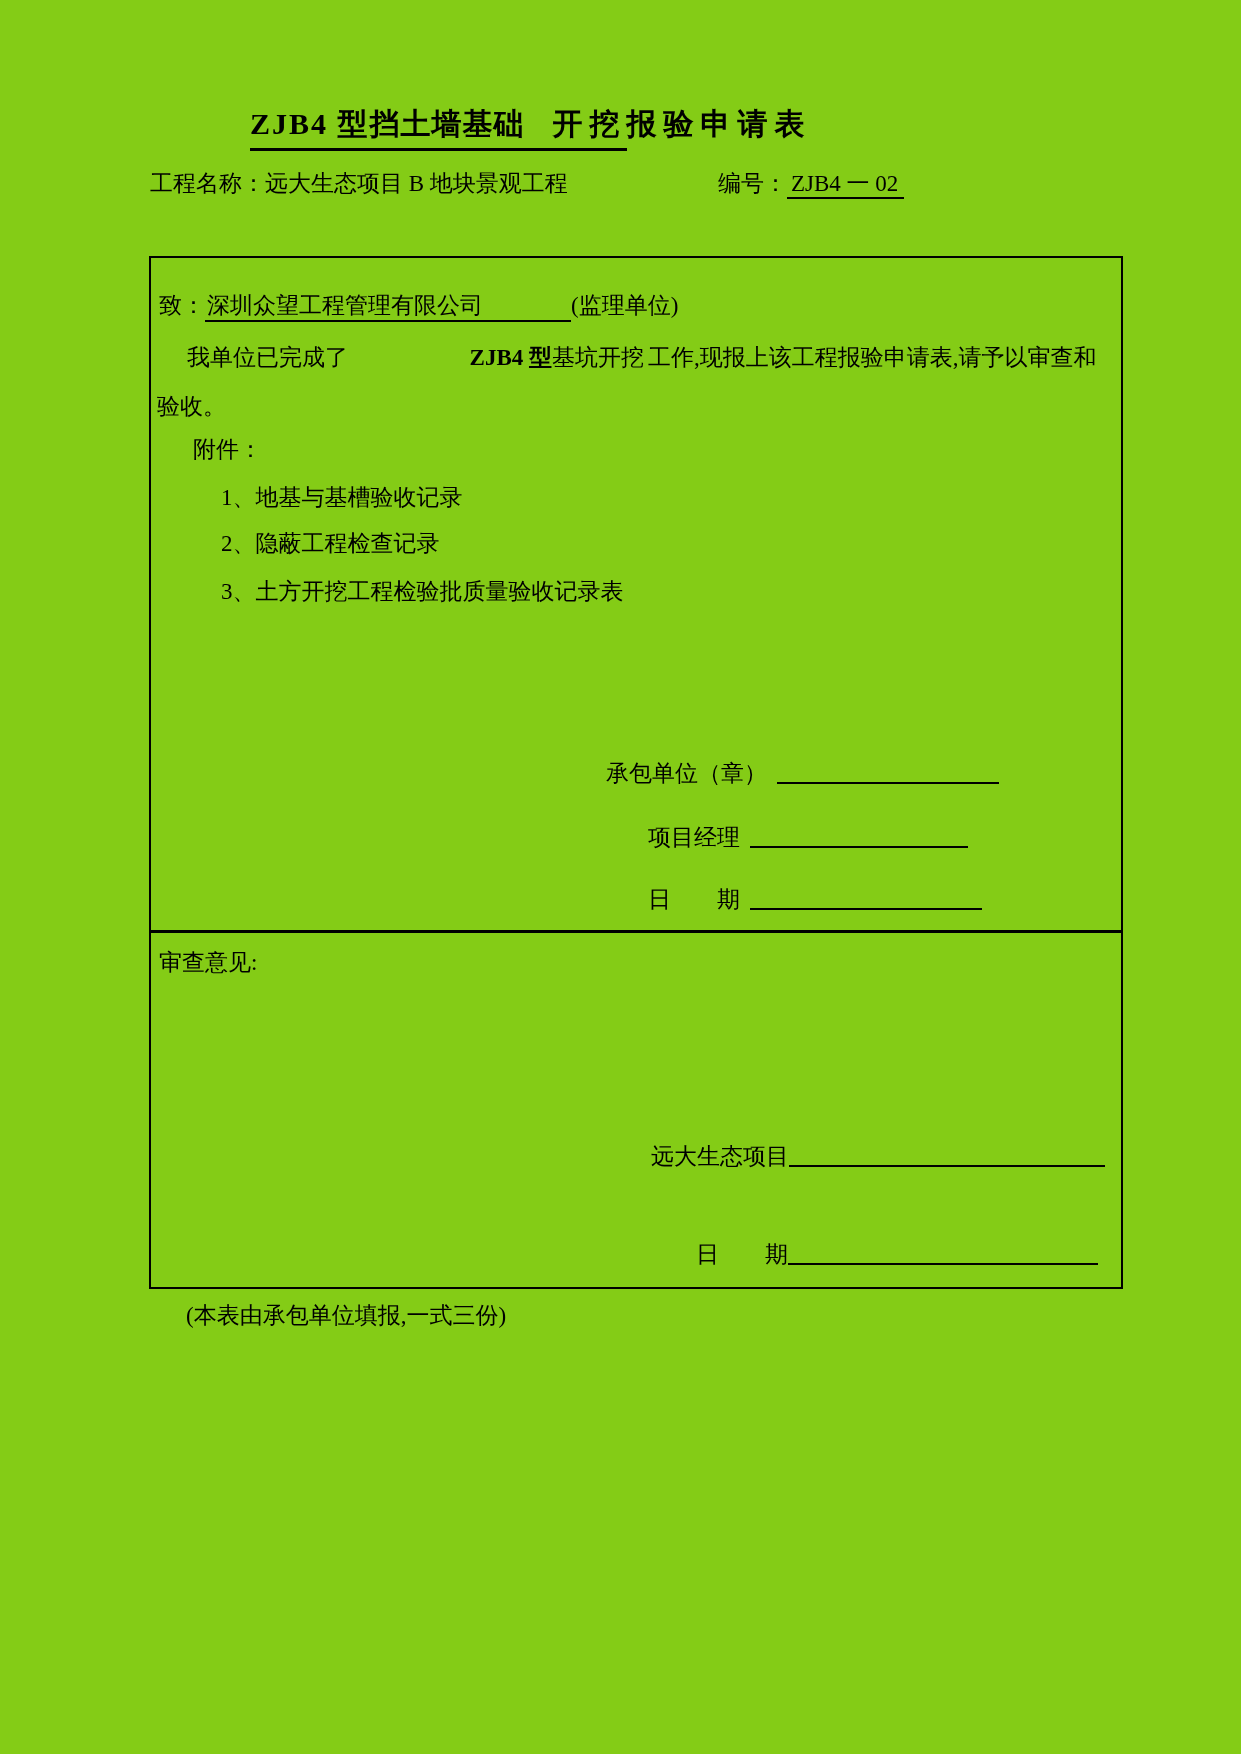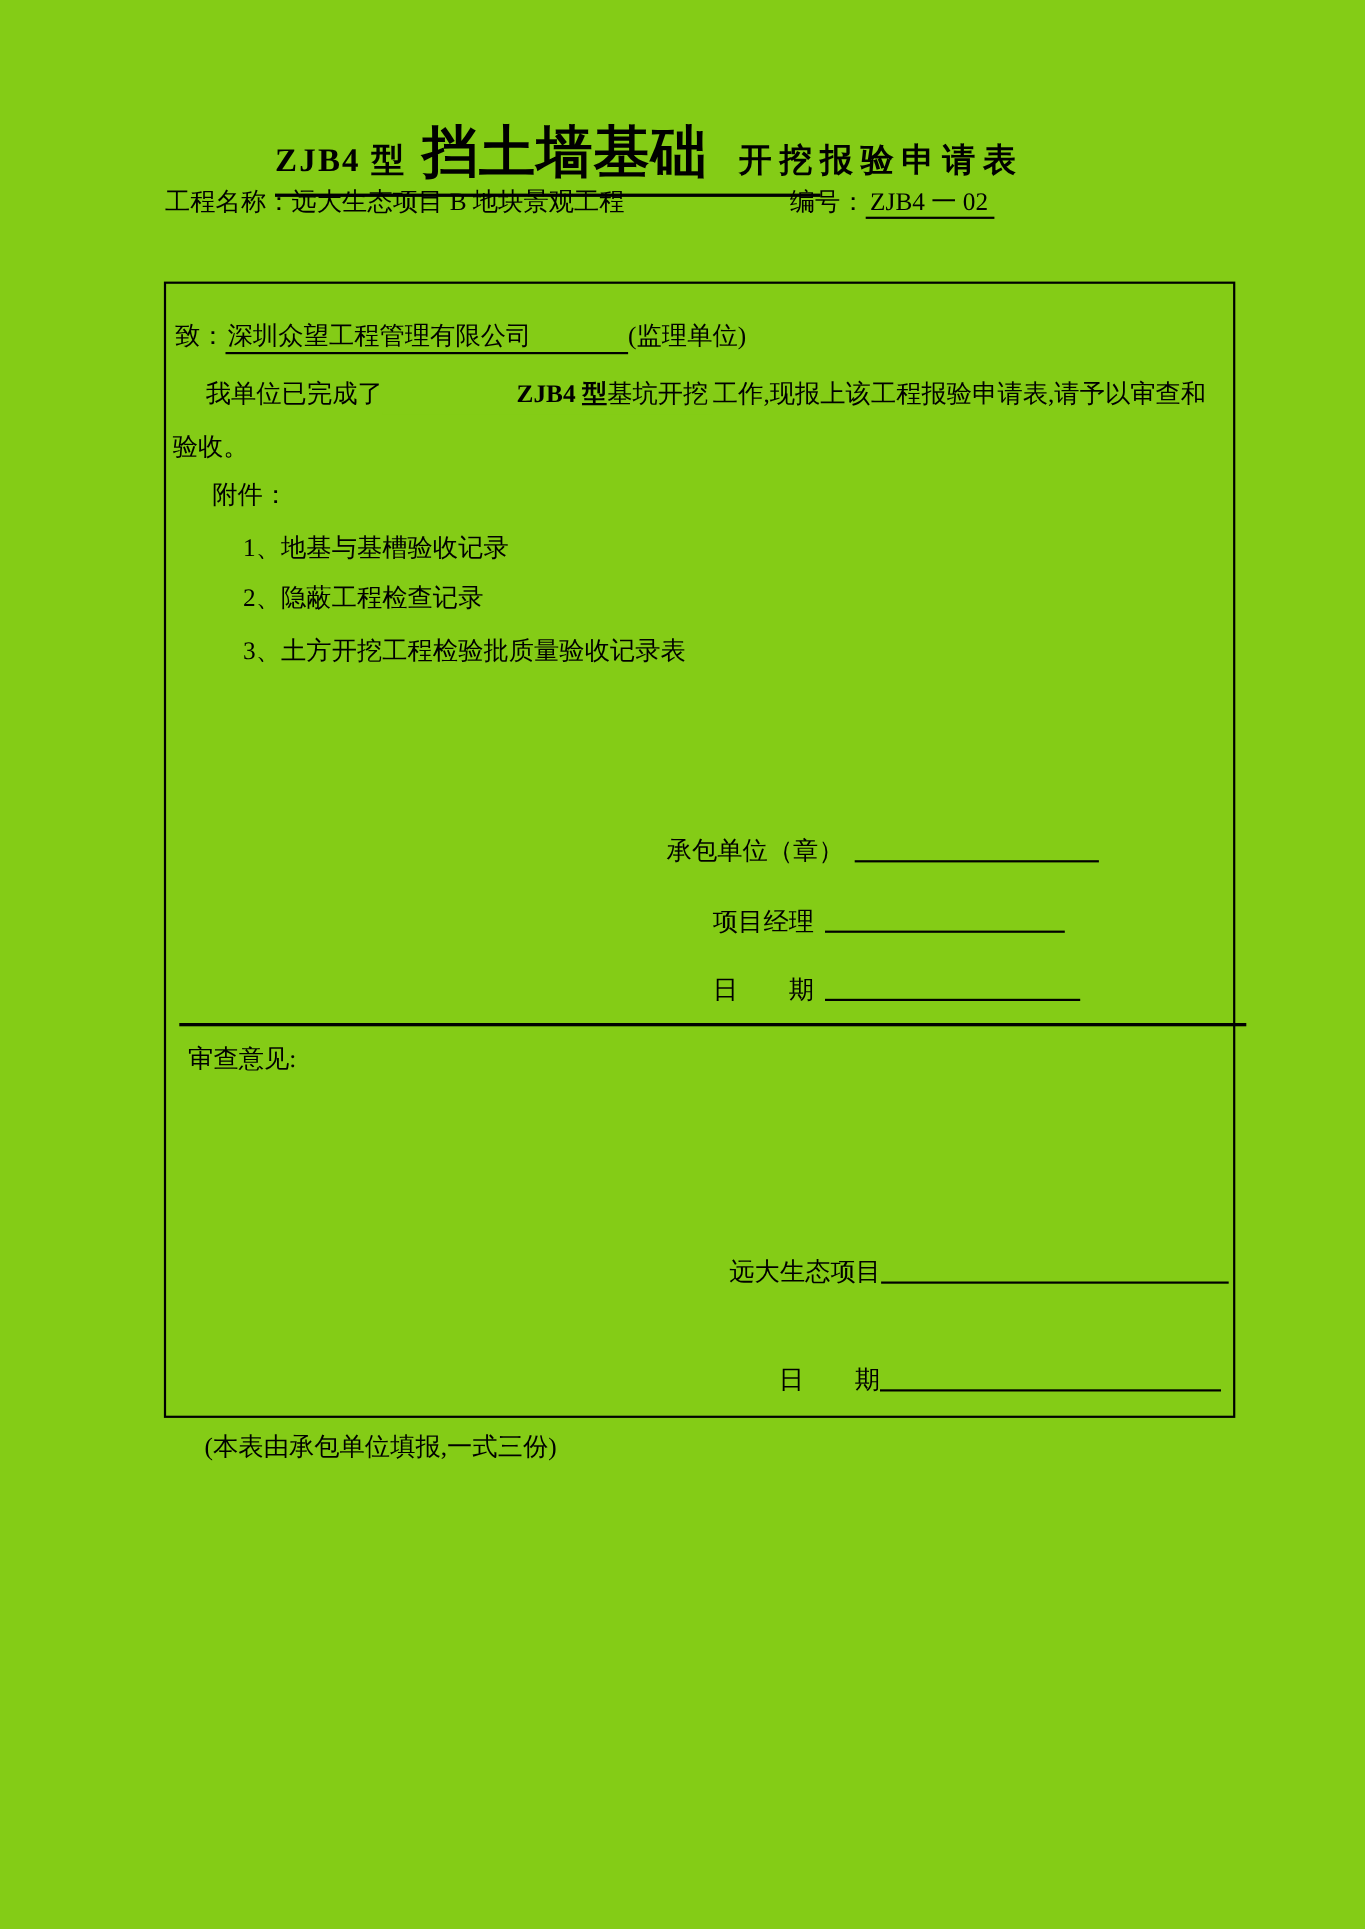--- a/index.html
+++ b/index.html
@@ -19,40 +19,40 @@
   .title-line {
     position:absolute; top:104px; left:250px;
     display:flex; align-items:baseline;
     font-weight:bold; white-space:nowrap;
   }
   .title-underlined {
     display:inline-flex; align-items:baseline;
     border-bottom:3px solid #000; padding-bottom:3px;
   }
   .t-small { font-size:30px; letter-spacing:2px; }
-  .t-big   { font-size:51px; margin-left:14px; letter-spacing:1px; }
+  .t-big   { font-size:30px; letter-spacing:1px; }
   .t-mid   { font-size:30px; letter-spacing:7px;margin-left:28px; }
   .t-rest  { font-size:30px; letter-spacing:7px; padding-bottom:6px;text-align:center; }
 
   
   .meta-line { position:absolute; top:168px; left:0; width:100%; font-size:23px; white-space:nowrap; }
   .project { position:absolute; left:150px; top:0; }
   .number  { position:absolute; left:718px; top:0; }
   .number-value { border-bottom:2px solid #000; padding:0 6px 1px 4px; }
 
   
   .form-box {
     position:absolute; left:149px; top:256px;
     width:974px; height:1033px;
     border:2px solid #000;
     font-size:23px;
   }
   .section-apply { position:absolute; top:0; left:0; width:100%; height:672px; }
   .section-review {
-    position:absolute; top:672px; left:12px; width:100%; height:359px;
+    position:absolute; top:672px; left:0; width:100%; height:359px;
     border-top:3px solid #000;
     padding-left:22px;
   }
   .abs { position:absolute; white-space:nowrap; }
   .to-value { border-bottom:2px solid #000; padding:0 88px 2px 2px; }
   .blank-mid {
     display:inline-block; border-bottom:2px solid #84cc16;
     min-width:300px; text-align:right; padding:0 4px 2px 4px;
   }
   .blank-line {

